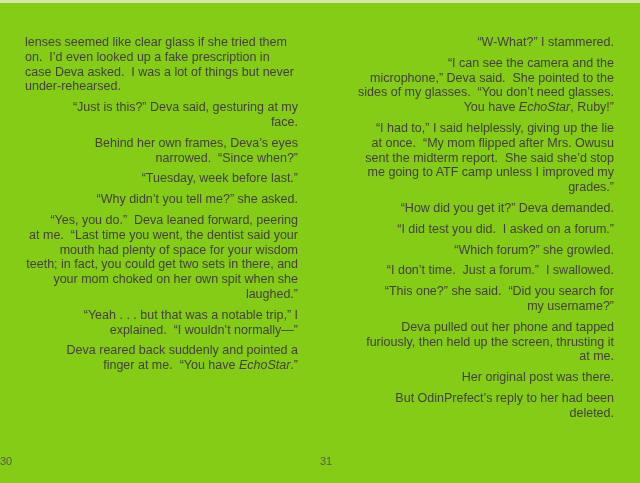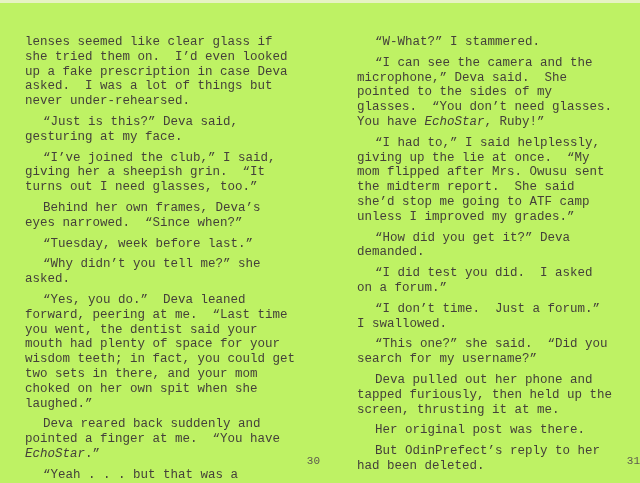--- a/index.html
+++ b/index.html
@@ -4,24 +4,24 @@
 <style>
   html, body {
     margin: 0;
     padding: 0;
     background: #e9e4d6;
   }
   .spread {
     position: relative;
     width: 640px;
     height: 483px;
-    background: #bef264;
+    background: #84cc16;
     display: flex;
     overflow: hidden;
-    font-family: Liberation Mono, monospace;
+    font-family: Liberation Sans, sans-serif;
     color: #45413a;
   }
   .top-band {
     position: absolute;
     top: 0; left: 0; right: 0;
     height: 3px;
     background: #f7f4ec;
     opacity: 0.7;
   }
   .page {
@@ -33,60 +33,60 @@
   }
   .page-left  { padding-left: 25px; padding-right: 22px; }
   .page-right { padding-left: 37px; padding-right: 26px; }
   .page-text p {
     margin: 0 0 6px 0;
     font-size: 12.5px;
     line-height: 14.8px;
     white-space: pre-wrap;
     text-align: left;
   }
-  .page-text p.indent { text-indent: 18px; }
+  .page-text p.indent { text-indent: 18px; text-align: right; }
   .page-text i { font-style: italic; }
   .page-number {
     position: absolute;
     bottom: 16px;
     left: 0;
     right: 0;
-    text-align: right;
+    text-align: left;
     font-size: 11px;
     color: #5d594f;
   }
 </style>
 </head>
 <body>
 
 <div class="spread">
   <div class="top-band"></div>
 
   <div class="page page-left">
     <div class="page-text">
         <p><span>lenses seemed like clear glass if she tried them on.  I’d even looked up a fake prescription in case Deva asked.  I was a lot of things but never under-rehearsed.</span></p>
         <p class="indent"><span>“Just is this?” Deva said, gesturing at my face.</span></p>
-        <p class="indent"><span>“I’ve joined the club,” I said, giving her a sheepish grin.  “It turns out I need glasses, too.”</span></p>
         <p class="indent"><span>Behind her own frames, Deva’s eyes narrowed.  “Since when?”</span></p>
         <p class="indent"><span>“Tuesday, week before last.”</span></p>
         <p class="indent"><span>“Why didn’t you tell me?” she asked.</span></p>
         <p class="indent"><span>“Yes, you do.”  Deva leaned forward, peering at me.  “Last time you went, the dentist said your mouth had plenty of space for your wisdom teeth; in fact, you could get two sets in there, and your mom choked on her own spit when she laughed.”</span></p>
+        <p class="indent"><span>“Yeah&nbsp;.&nbsp;.&nbsp;. but that was a notable trip,” I explained.  “I wouldn’t normally—”</span></p>
         <p class="indent"><span>Deva reared back suddenly and pointed a finger at me.  “You have </span><i>EchoStar</i><span>.”</span></p>
-        <p class="indent"><span>“Yeah&nbsp;.&nbsp;.&nbsp;. but that was a notable trip,” I explained.  “I wouldn’t normally—”</span></p>
       </div>
     <div class="page-number">30</div>
   </div>
 
   <div class="page page-right">
     <div class="page-text">
         <p class="indent"><span>“W-What?” I stammered.</span></p>
         <p class="indent"><span>“I can see the camera and the microphone,” Deva said.  She pointed to the sides of my glasses.  “You don’t need glasses.  You have </span><i>EchoStar</i><span>, Ruby!”</span></p>
         <p class="indent"><span>“I had to,” I said helplessly, giving up the lie at once.  “My mom flipped after Mrs. Owusu sent the midterm report.  She said she’d stop me going to ATF camp unless I improved my grades.”</span></p>
         <p class="indent"><span>“How did you get it?” Deva demanded.</span></p>
         <p class="indent"><span>“I did test you did.  I asked on a forum.”</span></p>
+        <p class="indent"><span>“Which forum?” she growled.</span></p>
         <p class="indent"><span>“I don’t time.  Just a forum.”  I swallowed.</span></p>
         <p class="indent"><span>“This one?” she said.  “Did you search for my username?”</span></p>
         <p class="indent"><span>Deva pulled out her phone and tapped furiously, then held up the screen, thrusting it at me.</span></p>
         <p class="indent"><span>Her original post was there.</span></p>
         <p class="indent"><span>But OdinPrefect’s reply to her had been deleted.</span></p>
       </div>
     <div class="page-number">31</div>
   </div>
 </div>
 

